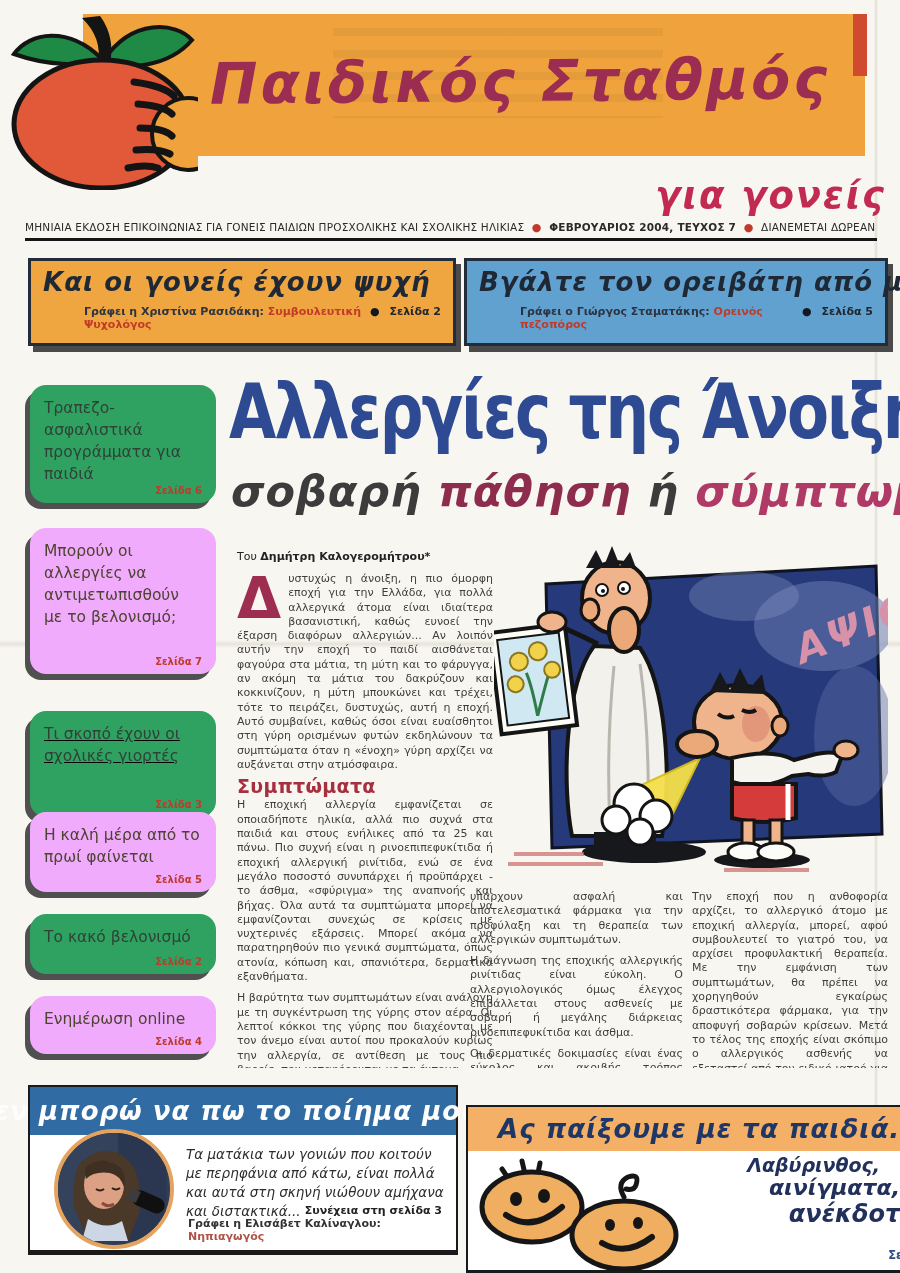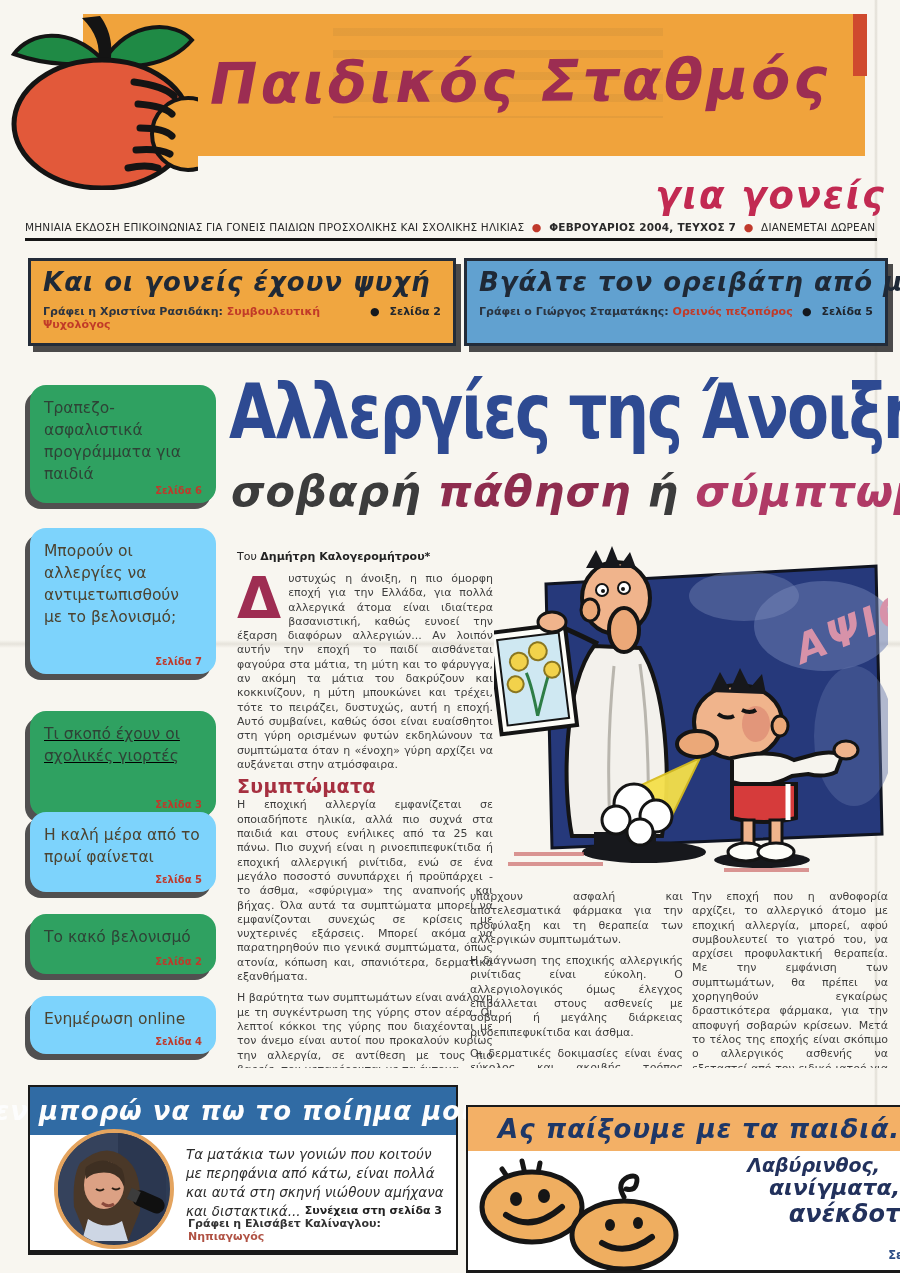--- a/index.html
+++ b/index.html
@@ -27,31 +27,31 @@
   .issue-line .dot{color:#c0392b;font-size:11px;margin:0 4px;}
   .issue-rule{position:absolute;left:25px;top:238px;width:852px;height:3px;background:#161616;}
 
   
   .promo{position:absolute;top:258px;height:88px;border:3px solid #232c39;
          box-shadow:5px 6px 0 rgba(55,55,55,.9);padding:6px 12px 4px;box-sizing:border-box;}
   .promo.orange{left:28px;width:428px;background:#f0a640;padding-left:12px;}
   .promo.blue{left:464px;width:424px;background:#61a1d0;}
   .promo-title{margin:0;font-size:26px;font-weight:bold;font-style:italic;color:#1f2936;
                letter-spacing:1px;white-space:nowrap;}
-  .promo-byline{display:flex;justify-content:space-between;margin-top:8px;font-size:11px;font-weight:bold;}
+  .promo-byline{display:flex;justify-content:space-between;margin-top:8px;font-size:11px;font-weight:bold;margin-left:41px;}
   .promo-byline .who{color:#2b3440;}
   .promo-byline .role{color:#c13a28;}
   .promo-byline .pg{color:#20262e;white-space:nowrap;}
   .promo-byline .pg .dot{color:#14181e;margin-right:6px;}
 
   
   .side-box{position:absolute;left:30px;width:186px;border-radius:16px;
             box-shadow:-5px 6px 0 rgba(62,62,62,.9);padding:12px 14px 6px;box-sizing:border-box;}
   .side-box.green{background:#2fa161;}
-  .side-box.orange{background:#7dd3fc;}
+  .side-box.orange{background:#f0abfc;}
   .side-title{font-size:15.5px;line-height:1.42;font-weight:500;}
   .side-box.green .side-title{color:#2e4336;}
   .side-box.orange .side-title{color:#4c4330;}
   .side-page{position:absolute;right:14px;bottom:7px;font-size:10px;font-weight:bold;color:#bf3a2b;}
 
   
   .headline{position:absolute;left:229px;top:366px;margin:0;font-size:60px;font-weight:bold;
             color:#2e4a92;white-space:nowrap;letter-spacing:-2px;
             transform:scale(1.02,1.28);transform-origin:left top;}
   .subhead{position:absolute;left:231px;top:466px;margin:0;font-size:43px;font-weight:bold;

